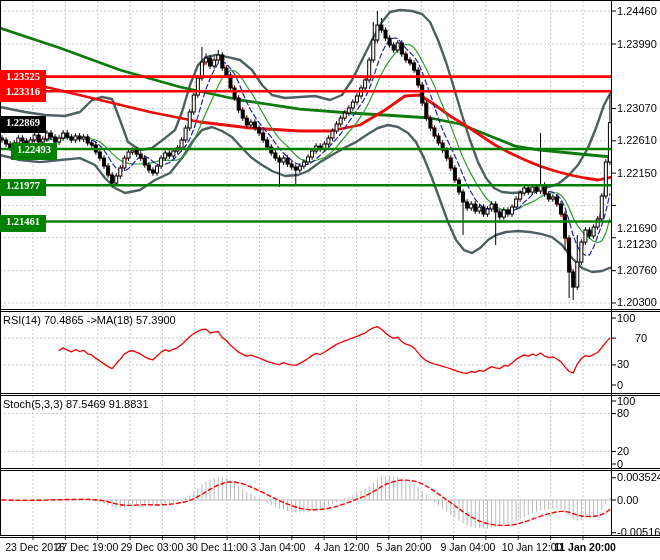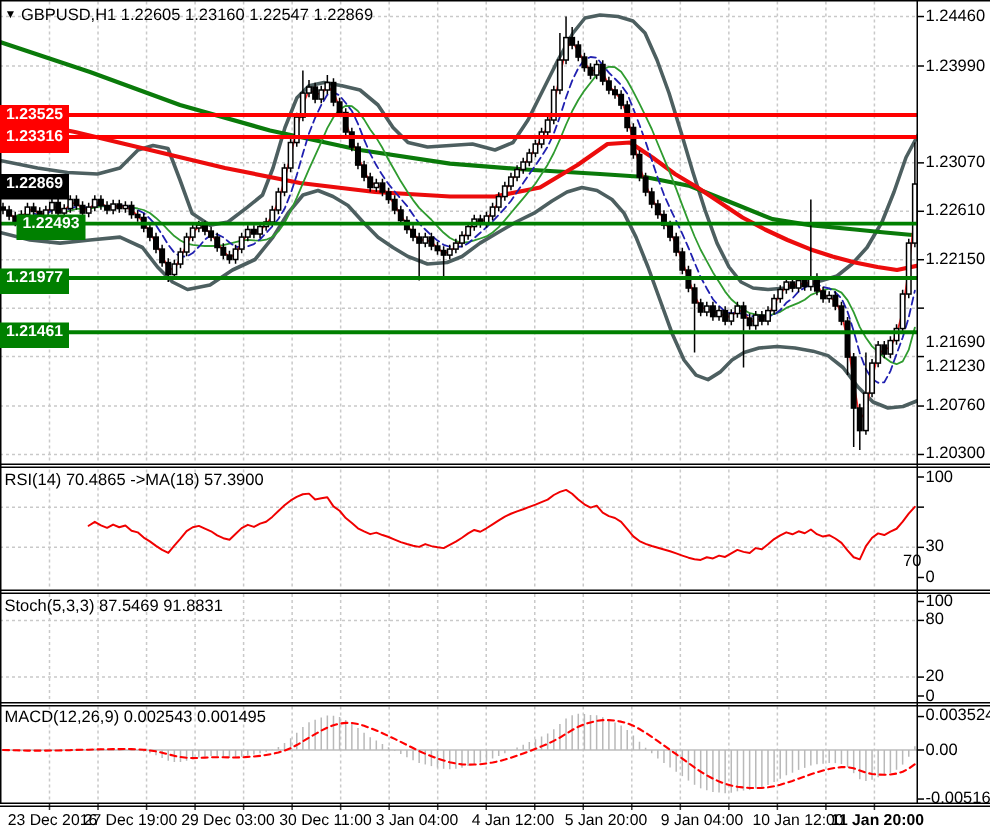--- a/index.html
+++ b/index.html
@@ -6,21 +6,21 @@
   #root{position:relative;width:660px;height:560px;background:#fff;overflow:hidden;
         font-family:"Liberation Sans",sans-serif;color:#000;}
   #plot{position:absolute;left:0;top:0;}
   .lbl{position:absolute;font-size:11px;white-space:nowrap;color:#000;}
   #chart-title{left:3px;top:4px;}
   #chart-title .tri{font-size:8px;margin-right:3px;vertical-align:1px;}
   .pane-label{z-index:3;}
   .ytick{position:absolute;left:617px;font-size:11px;white-space:nowrap;}
   .xtick{position:absolute;font-size:10.5px;white-space:nowrap;transform:translateX(-50%);}
   .tag{position:absolute;left:613px;width:46px;height:17px;line-height:13px;
-       text-align:center;color:#fff;font-size:10.5px;font-weight:bold;z-index:4;}
+       text-align:center;color:#fff;font-size:10.5px;font-weight:bold;z-index:4;font-family:Liberation Serif, serif;}
 </style>
 </head>
 <body>
 
 <div id="root">
   <svg id="plot" width="660" height="560">
       <defs>
         <clipPath id="clip-main">
           <rect x="0" y="1" width="612" height="308"></rect>
         </clipPath>
@@ -636,40 +636,36 @@
       <line x1="612" y1="385" x2="616" y2="385" stroke="#000" stroke-width="1"></line>
       <line x1="612" y1="401" x2="616" y2="401" stroke="#000" stroke-width="1"></line>
       <line x1="612" y1="413.6" x2="616" y2="413.6" stroke="#000" stroke-width="1"></line>
       <line x1="612" y1="451.4" x2="616" y2="451.4" stroke="#000" stroke-width="1"></line>
       <line x1="612" y1="464" x2="616" y2="464" stroke="#000" stroke-width="1"></line>
       <line x1="612" y1="477.69620253164555" x2="616" y2="477.69620253164555" stroke="#000" stroke-width="1"></line>
       <line x1="612" y1="500" x2="616" y2="500" stroke="#000" stroke-width="1"></line>
       <line x1="612" y1="532.6962025316456" x2="616" y2="532.6962025316456" stroke="#000" stroke-width="1"></line>
     </svg>
 
-  <div id="chart-title" class="lbl">
-    <span class="tri">▼</span><span>GBPUSD,H1 1.22605 1.23160 1.22547 1.22869</span>
-  </div>
 
   <div class="lbl pane-label" style="left:3px;top:314px;">RSI(14) 70.4865  -&gt;MA(18) 57.3900</div>
   <div class="lbl pane-label" style="left:3px;top:398px;">Stoch(5,3,3) 87.5469 91.8831</div>
-  <div class="lbl pane-label" style="left:3px;top:472px;">MACD(12,26,9) 0.002543 0.001495</div>
 
   <div id="overlay">
       <span class="ytick" style="left: 617px; top: 4.51879px;">1.24460</span>
       <span class="ytick" style="left: 617px; top: 37.505px;">1.23990</span>
       <span class="ytick" style="left: 617px; top: 102.074px;">1.23070</span>
       <span class="ytick" style="left: 617px; top: 134.358px;">1.22610</span>
       <span class="ytick" style="left: 617px; top: 166.642px;">1.22150</span>
       <span class="ytick" style="left: 617px; top: 198.927px; margin-top: 23px;">1.21690</span>
       <span class="ytick" style="left: 617px; top: 238px;">1.21230</span>
       <span class="ytick" style="left: 617px; top: 264.197px;">1.20760</span>
       <span class="ytick" style="left: 617px; top: 296.482px;">1.20300</span>
       <span class="ytick" style="left: 617px; top: 311.5px;">100</span>
-      <span class="ytick" style="left: 602px; top: 331.6px; margin-top: 36px;">70</span>
+      <span class="ytick" style="left: 635px; top: 331.6px;">70</span>
       <span class="ytick" style="left: 617px; top: 358.4px;">30</span>
       <span class="ytick" style="left: 617px; top: 378.5px;">0</span>
       <span class="ytick" style="left: 617px; top: 394.5px;">100</span>
       <span class="ytick" style="left: 617px; top: 407.1px;">80</span>
       <span class="ytick" style="left: 617px; top: 444.9px;">20</span>
       <span class="ytick" style="left: 617px; top: 457.5px;">0</span>
       <span class="ytick" style="left: 617px; top: 471.196px;">0.003524</span>
       <span class="ytick" style="left: 617px; top: 493.5px;">0.00</span>
       <span class="ytick" style="left: 617px; top: 526.196px;">-0.005166</span>
       <span class="xtick" style="left: 35px; top: 541px;">23 Dec 2016</span>

